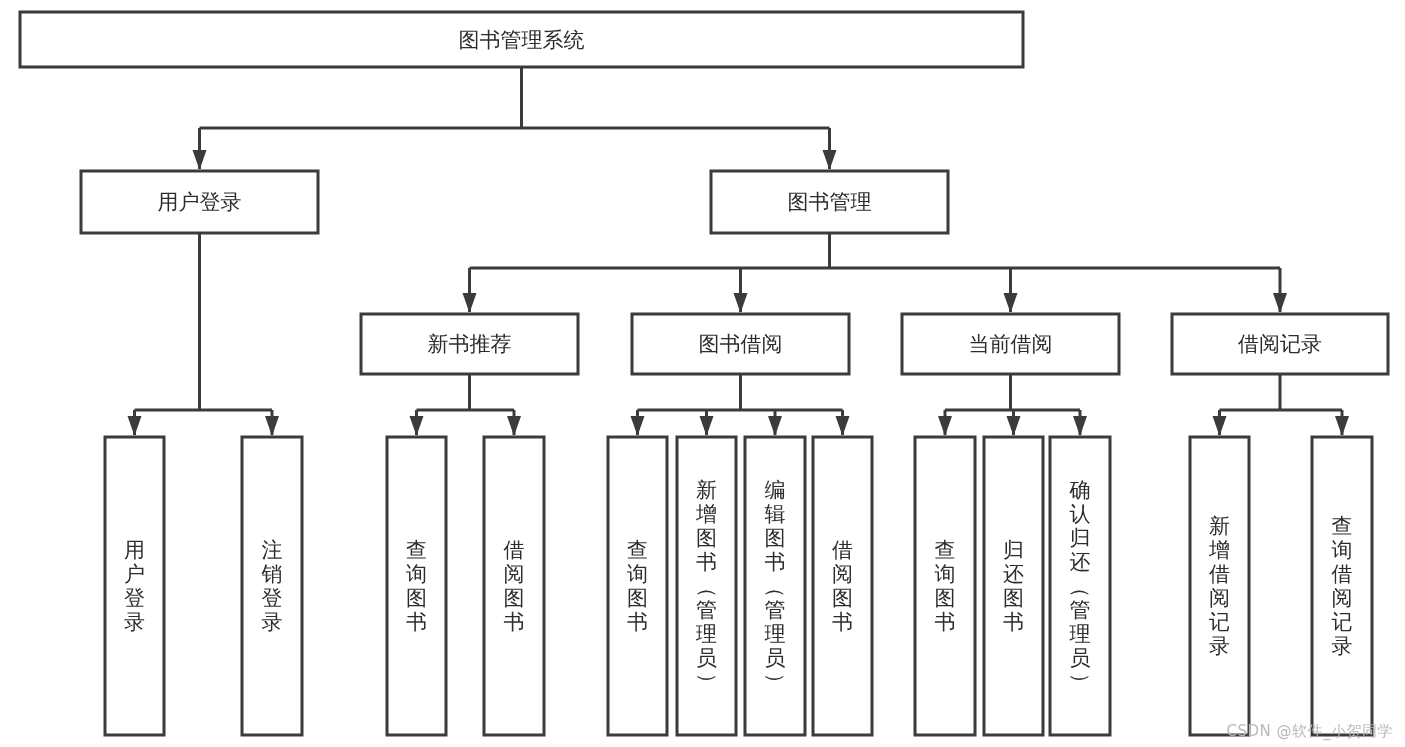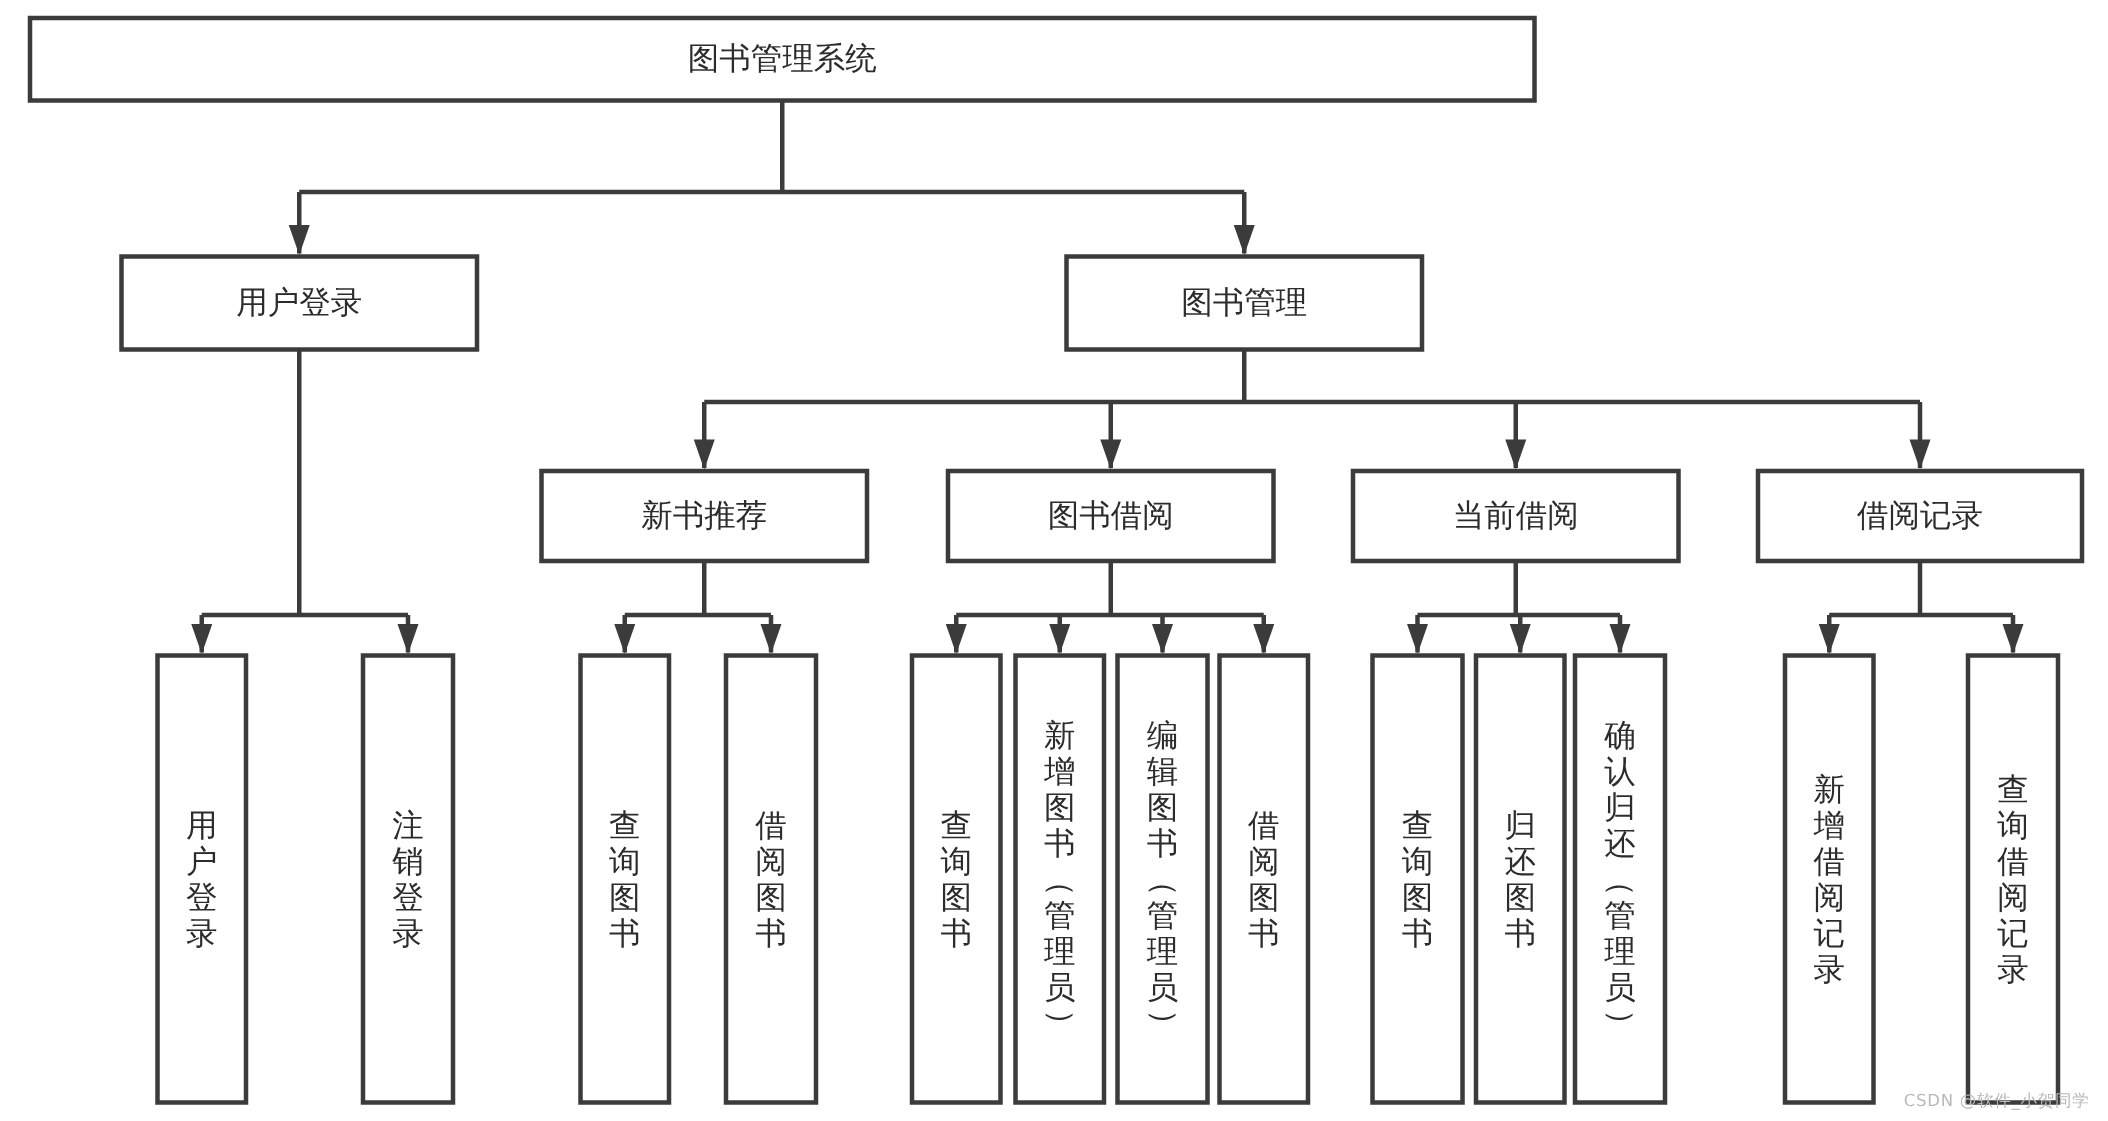--- a/index.html
+++ b/index.html
@@ -47,21 +47,21 @@
     font-family: "DejaVu Sans", "Liberation Sans", sans-serif;
     font-size: 21px;
     fill: #2c2c2c;
     text-anchor: middle;
   }
   .watermark {
     position: absolute;
     right: 12px;
     bottom: 6px;
     font-family: "DejaVu Sans", "Liberation Sans", sans-serif;
-    font-size: 11px;
+    font-size: 15px;
     color: #b9b9b9;
     letter-spacing: 0.5px;
     white-space: nowrap;
     user-select: none;
   }
 </style>
 </head>
 <body>
 
 <div id="stage">

